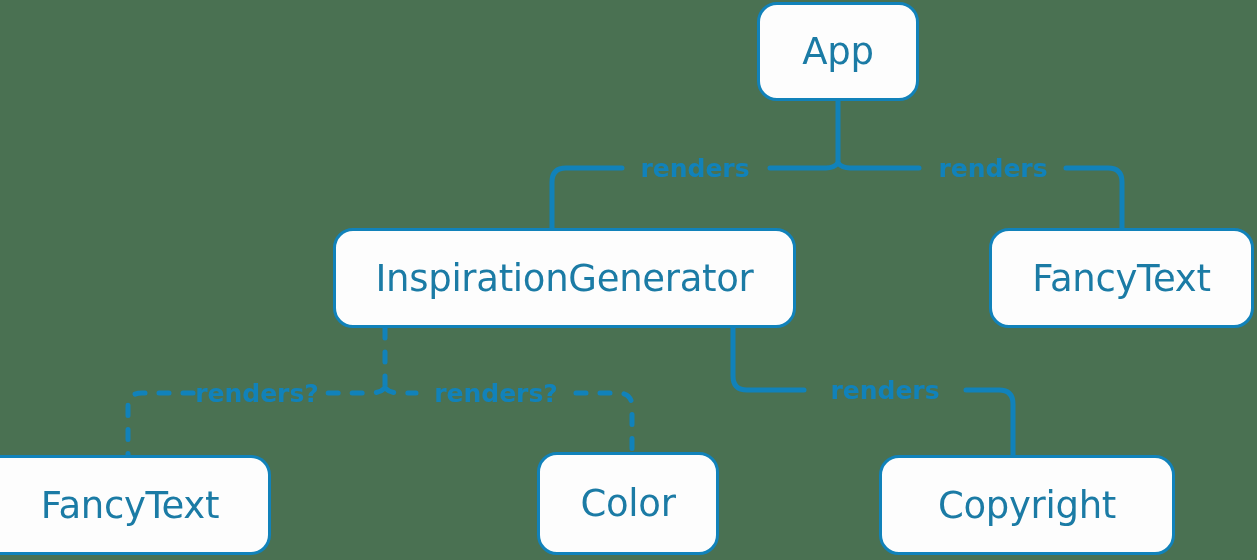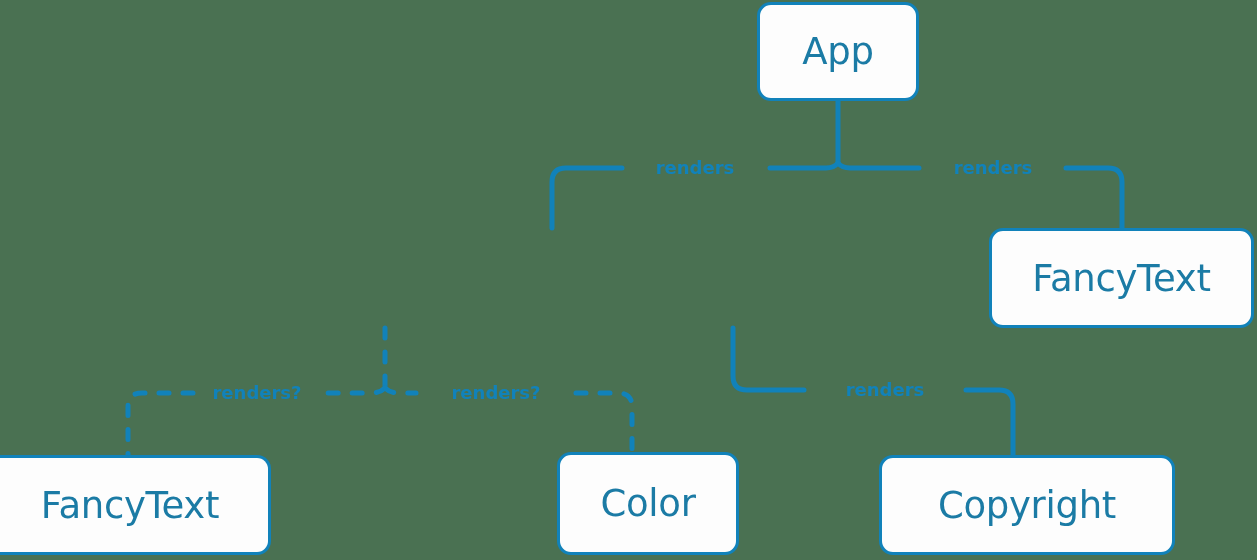--- a/index.html
+++ b/index.html
@@ -23,50 +23,50 @@
     left: 0;
     top: 0;
     width: 1257px;
     height: 560px;
   }
   .node {
     position: absolute;
     box-sizing: border-box;
     background: #fdfdfd;
     border: 3px solid #1182ba;
-    border-radius: 14px;
+    border-radius: 20px;
     display: flex;
     align-items: center;
     justify-content: center;
     color: #1b7ba5;
     font-family: "DejaVu Sans", sans-serif;
     letter-spacing: -0.3px;
     white-space: nowrap;
   }
   .node-label {
     display: block;
     line-height: 1;
   }
   .edge-label {
     position: absolute;
     color: #1182ba;
     font-family: "DejaVu Sans", sans-serif;
     font-weight: 700;
-    font-size: 18px;
+    font-size: 25px;
     line-height: 1;
     white-space: nowrap;
     transform: translate(-50%, -50%);
   }
   
   #node-app            { left: 757px;  top: 2px;   width: 162px; height: 99px;  font-size: 37px; }
   #node-inspiration    { left: 333px;  top: 228px; width: 463px; height: 100px; font-size: 37px; }
   #node-fancytext-right{ left: 989px;  top: 228px; width: 265px; height: 100px; font-size: 37px; }
   #node-fancytext-bottom{ left: -8px;  top: 455px; width: 279px; height: 100px; font-size: 37px;
                           border-left: none; border-bottom-left-radius: 0; border-top-left-radius: 0; }
-  #node-color          { left: 537px;  top: 452px; width: 182px; height: 103px; font-size: 37px; margin-left: 20px; }
+  #node-color          { left: 537px;  top: 452px; width: 182px; height: 103px; font-size: 37px; }
   #node-copyright      { left: 879px;  top: 455px; width: 296px; height: 100px; font-size: 37px; }
 </style>
 </head>
 <body>
 
 <div id="diagram">
 
   <svg id="wires" viewBox="0 0 1257 560" xmlns="http://www.w3.org/2000/svg">
     <g fill="none" stroke="#1182ba" stroke-width="5" stroke-linecap="round">
 
@@ -96,20 +96,23 @@
   <div class="edge-label" style="left:257px; top:393px;">renders?</div>
 
   <div class="edge-label" style="left:496px; top:393px;">renders?</div>
 
   <div class="edge-label" style="left:885px; top:390px;">renders</div>
 
   <div class="node" id="node-app">
     <span class="node-label">App</span>
   </div>
 
+  <div class="node" id="node-inspiration">
+    <span class="node-label">InspirationGenerator</span>
+  </div>
 
   <div class="node" id="node-fancytext-right">
     <span class="node-label">FancyText</span>
   </div>
 
   <div class="node" id="node-fancytext-bottom">
     <span class="node-label">FancyText</span>
   </div>
 
   <div class="node" id="node-color">

